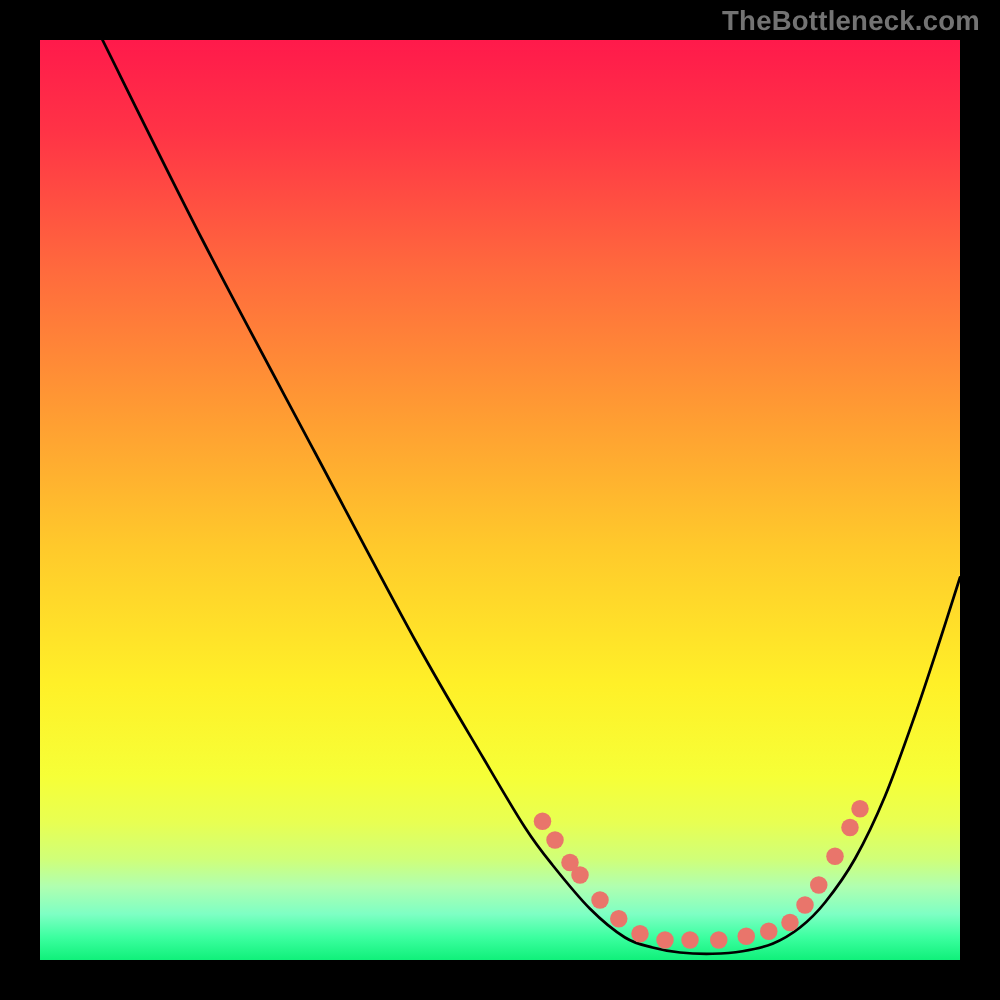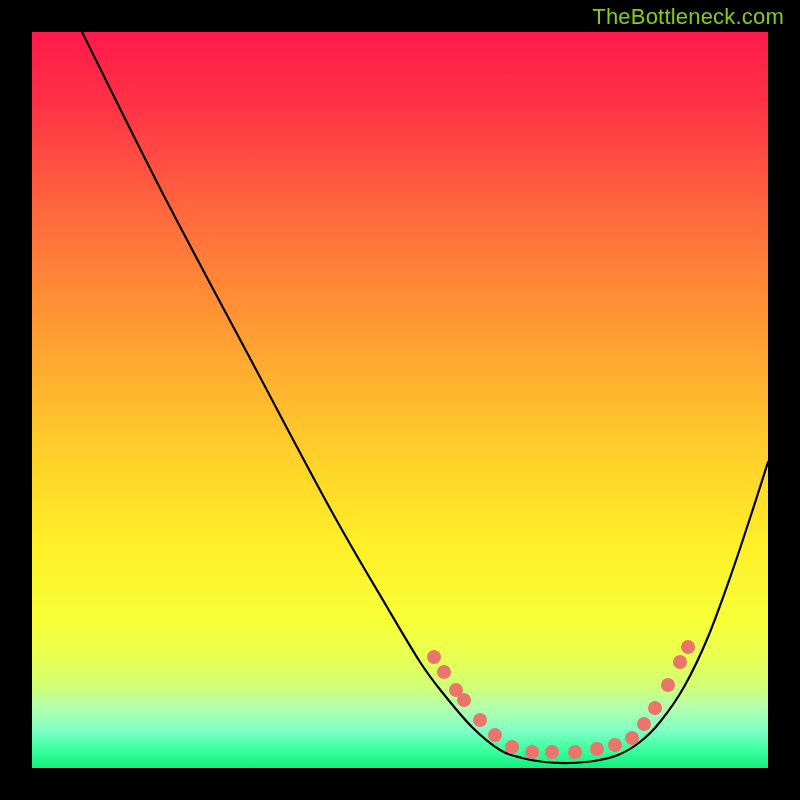--- a/index.html
+++ b/index.html
@@ -25,22 +25,22 @@
     width: 736px;
     height: 736px;
     overflow: hidden;
   }
   .watermark {
     position: absolute;
     top: 4px;
     right: 16px;
     font-family: Arial, Helvetica, sans-serif;
     font-size: 22px;
-    font-weight: 400;
-    color: #84cc16;
+    font-weight: 700;
+    color: #737373;
     letter-spacing: 0.2px;
   }
   svg {
     position: absolute;
     left: 0;
     top: 0;
     width: 736px;
     height: 736px;
     display: block;
   }

